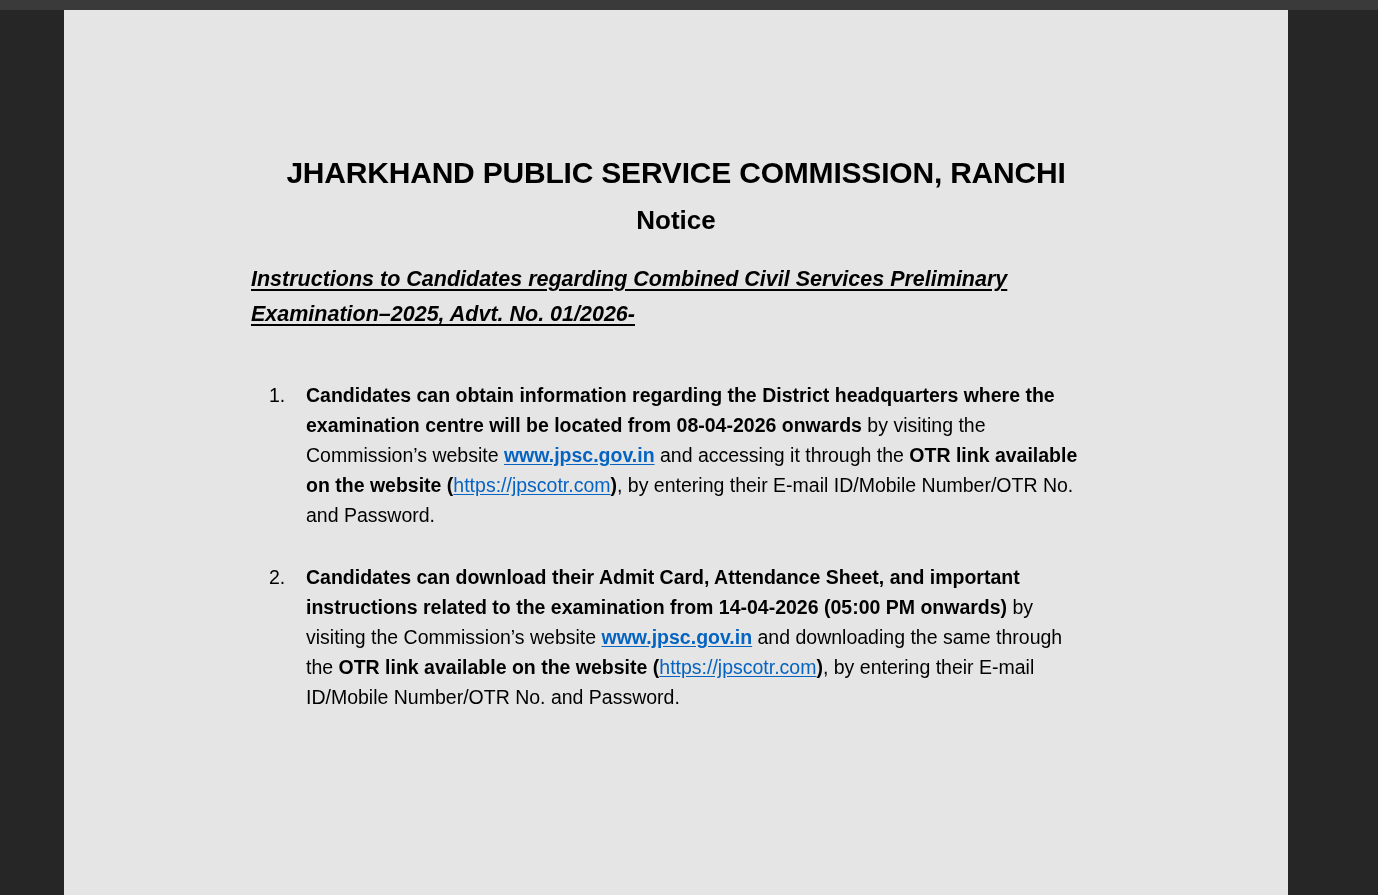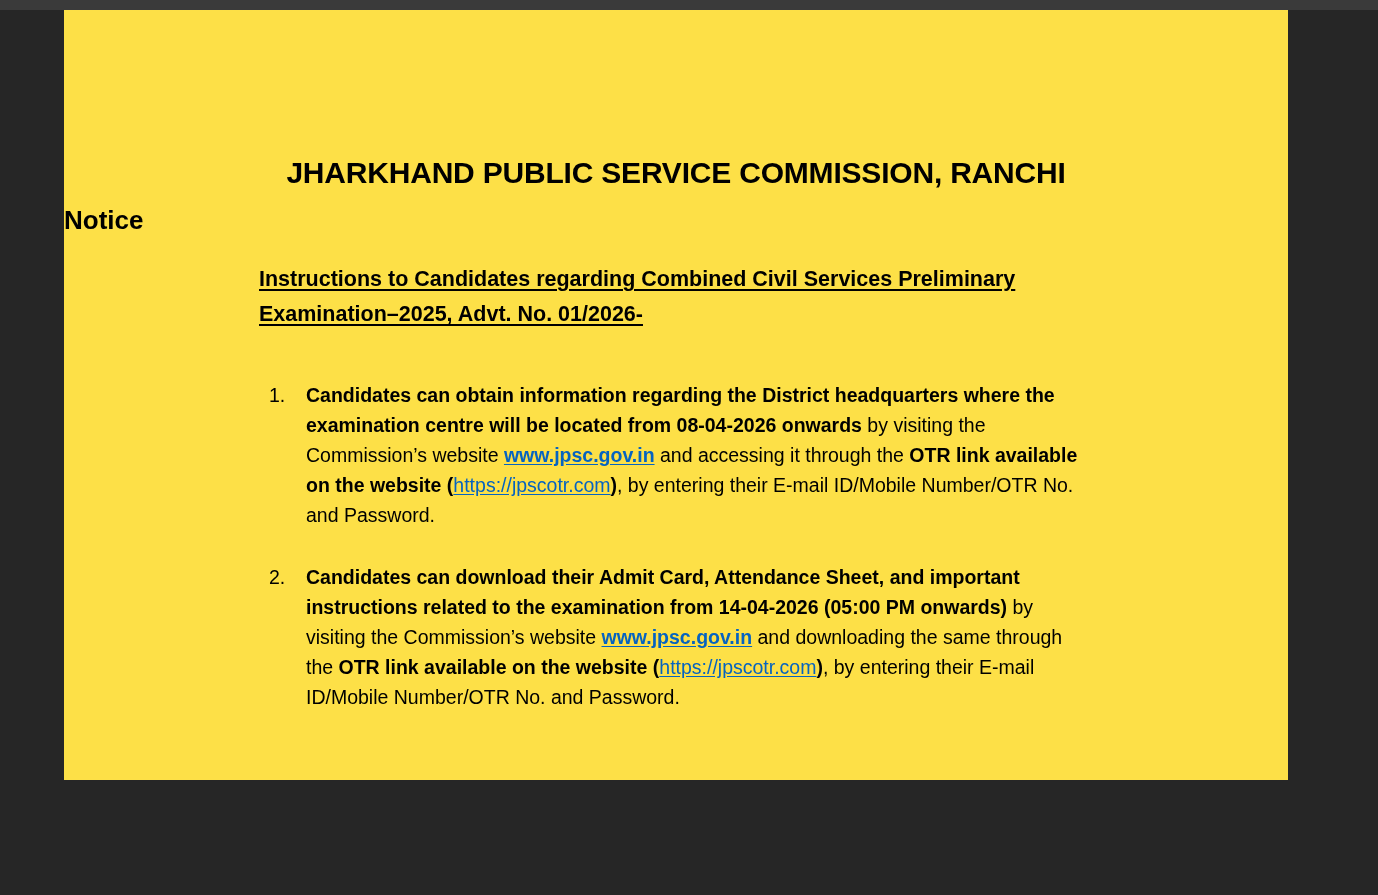--- a/index.html
+++ b/index.html
@@ -25,22 +25,22 @@
     top: 0;
     width: 1378px;
     height: 10px;
     background: #3a3a3a;
   }
   #page {
     position: absolute;
     left: 64px;
     top: 10px;
     width: 1224px;
-    height: 770px;
-    background: #fde047;
+    height: 885px;
+    background: #e5e5e5;
     overflow: hidden;
   }
   .page-inner {
     padding: 0 0 0 0;
   }
 
   
   .doc-title {
     margin: 0;
     padding: 0;
@@ -51,43 +51,44 @@
     letter-spacing: -0.2px;
     line-height: 1.25;
     position: absolute;
     left: 0;
     right: 0;
     top: 144px;
   }
   .doc-subtitle {
     margin: 0;
     padding: 0;
-    text-align: left;
+    text-align: center;
     font-size: 26px;
     font-weight: bold;
     color: #000000;
     line-height: 1.25;
     position: absolute;
     left: 0;
     right: 0;
     top: 194px;
   }
 
   
   #section-heading {
     position: absolute;
-    left: 195px;
+    left: 187px;
     top: 252px;
     width: 820px;
     font-size: 21.5px;
     font-weight: bold;
     color: #000000;
     line-height: 35px;
     text-decoration: underline;
     text-underline-offset: 3px;
+    font-style: italic;
   }
 
   
   #instructions {
     position: absolute;
     left: 187px;
     top: 338px;
     width: 830px;
     font-size: 19.5px;
     color: #000000;

